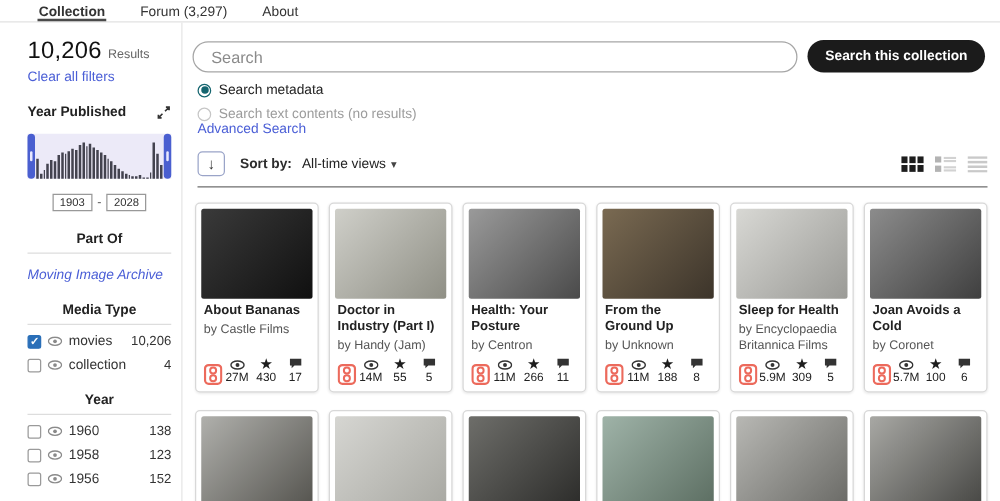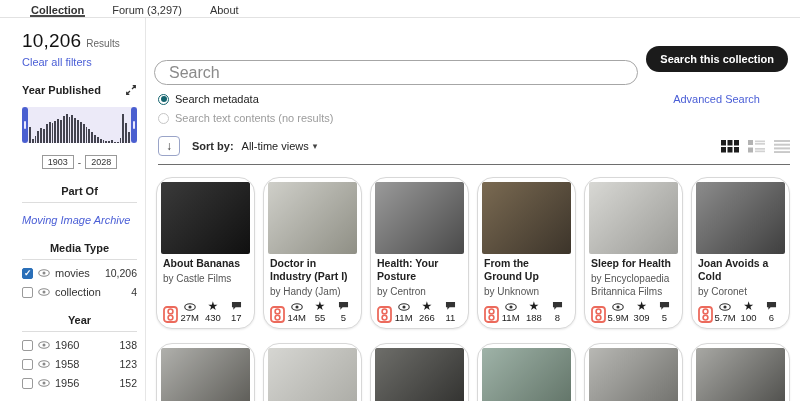--- a/index.html
+++ b/index.html
@@ -45,26 +45,26 @@
     flex-shrink: 0; position: relative; cursor: pointer; }
   .cb.checked { background: var(--accent-checkbox, #2a6fb8); border-color: var(--accent-checkbox, #2a6fb8); }
   .cb.checked::after { content: "\2713"; position: absolute; left: 1px; top: -1px; color: #fff; font-size: 9px; font-weight: bold; }
   .facet-eye { flex-shrink: 0; display: flex; cursor: pointer; }
   .facet-label { color: #333; font-size: 11px; white-space: nowrap; overflow: hidden; }
   .facet-count { margin-left: auto; color: #333; font-size: 10.5px; }
 
   
   .search-row { display: flex; align-items: center; gap: 8px; margin: 6px 4px 0 2px; }
   .search-input { flex: 1; height: 25px; border: 1.5px solid #a6a6a6; border-radius: 14px; padding: 0 14px;
-    font-size: 16px; font-family: "Liberation Sans", sans-serif; color: #333; outline: none; margin-top: 28px; }
+    font-size: 13px; font-family: "Liberation Sans", sans-serif; color: #333; outline: none; }
   .search-input::placeholder { color: #8a8a8a; }
   .search-btn { height: 26px; padding: 0 14px; border: none; border-radius: 14px; background: var(--button-bg, #1b1b1b);
     color: #fff; font-weight: bold; font-size: 11px; font-family: "Liberation Sans", sans-serif; cursor: pointer; white-space: nowrap; }
 
-  .options-row { display: flex; justify-content: space-between; margin: 8px 4px 0 6px; }
+  .options-row { display: flex; justify-content: space-between; margin: 8px 4px 0 6px; flex-direction: column; }
   .radio-col { display: flex; flex-direction: column; gap: 7px; }
   .radio-line { display: flex; align-items: center; gap: 6px; cursor: pointer; }
   .radio { width: 11px; height: 11px; border-radius: 50%; border: 1px solid #9c9c9c; position: relative; background: #fff; flex-shrink: 0; }
   .radio.selected { border-color: var(--radio-selected, #15656f); }
   .radio.selected::after { content: ""; position: absolute; left: 1.5px; top: 1.5px; width: 6px; height: 6px;
     border-radius: 50%; background: var(--radio-selected, #15656f); }
   .radio-label { font-size: 11px; color: #222; }
   .radio-line.disabled .radio-label { color: #9c9c9c; }
   .radio-line.disabled .radio { border-color: #c6c6c6; }
   .advanced-link { font-size: 11px; margin-right: 28px; }
@@ -74,21 +74,21 @@
   .sort-dir-btn { width: 22px; height: 20px; border: 1px solid #9aa4c8; border-radius: 4px; background: #fff;
     display: flex; align-items: center; justify-content: center; font-size: 12px; color: #333; cursor: pointer; }
   .sort-label { font-weight: bold; margin-left: 12px; font-size: 11px; }
   .sort-value { margin-left: 8px; font-size: 11px; color: #222; cursor: pointer; display: flex; align-items: center; gap: 4px; }
   .chev { font-size: 9px; color: #444; }
   .view-toggles { margin-left: auto; display: flex; gap: 9px; align-items: center; }
   .view-btn { cursor: pointer; display: flex; }
 
   
   .grid { display: grid; grid-template-columns: repeat(6, 1fr); gap: 14px 8px; margin: 12px 2px 0 4px; }
-  .card { background: #fff; border: 1px solid #d8d8d8; border-radius: 16px; box-shadow: 0 1px 2px rgba(0,0,0,.08);
+  .card { background: #fff; border: 1px solid #d8d8d8; border-radius: 4px; box-shadow: 0 1px 2px rgba(0,0,0,.08);
     height: 152px; display: flex; flex-direction: column; overflow: hidden; cursor: pointer; }
   .thumb { height: 72px; margin: 4px 4px 0; border-radius: 2px; flex-shrink: 0; }
   .card-body { flex: 1; padding: 3px 6px 0; overflow: hidden; }
   .card-title { font-weight: bold; font-size: 10.5px; color: #222; line-height: 1.25; }
   .card-byline { font-size: 10px; color: #555; line-height: 1.25; margin-top: 3px; }
   .card-footer { display: flex; align-items: flex-end; padding: 2px 6px 5px; }
   .media-icon { display: flex; }
   .stats { flex: 1; display: flex; justify-content: space-around; align-items: flex-end; }
   .stat { display: flex; flex-direction: column; align-items: center; gap: 1px; font-size: 9.5px; color: #222; min-width: 20px; }
   .stat .star-glyph { font-size: 12px; line-height: 10px; color: #1d1d1d; }

